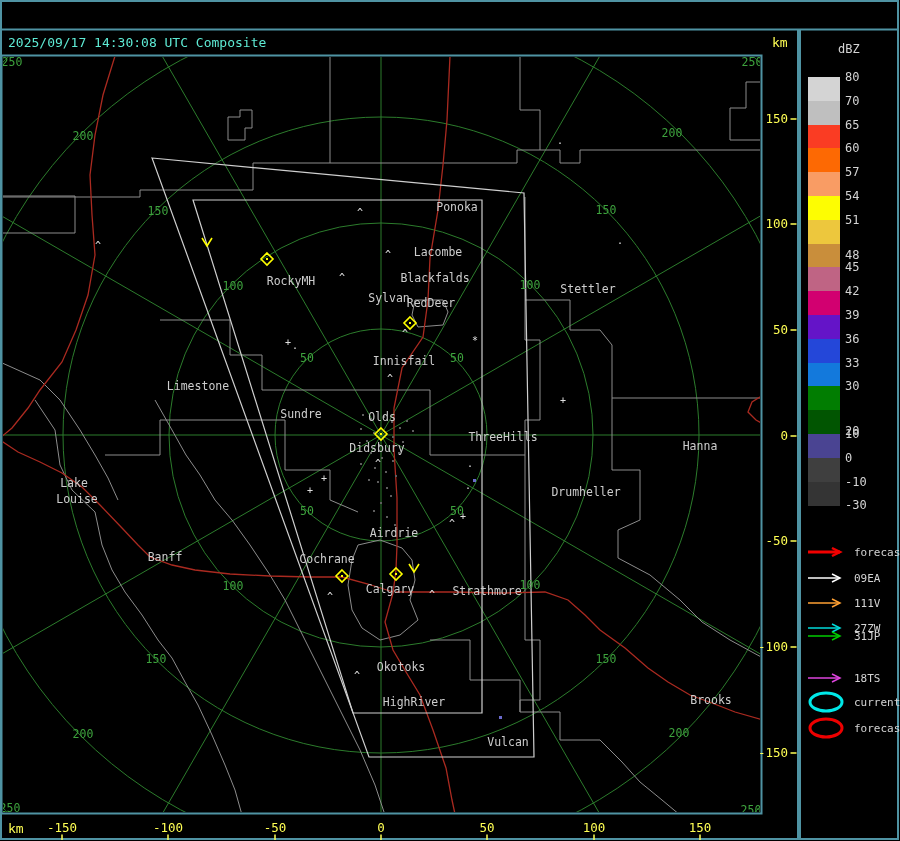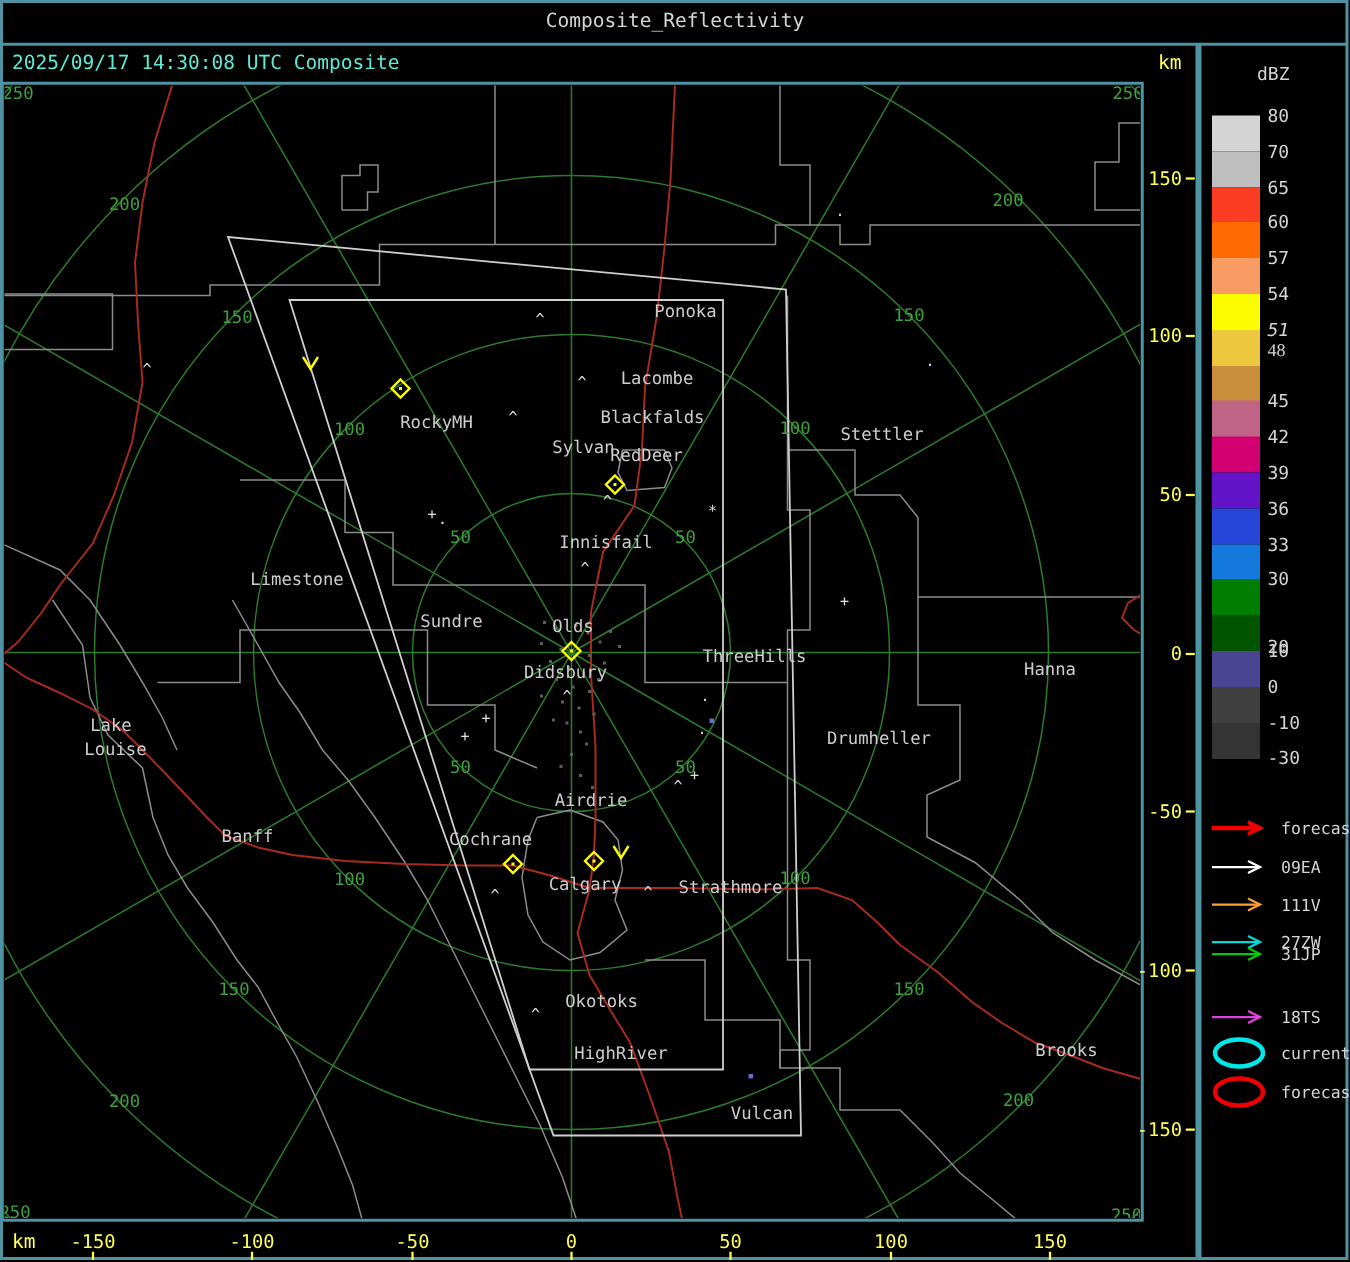--- a/index.html
+++ b/index.html
@@ -214,43 +214,42 @@
       <line x1="790.5" y1="330" x2="796.5" y2="330" stroke="#ffff54" stroke-width="1.5"></line>
       <text x="788" y="440" fill="#ffff54" font-size="12.5px" text-anchor="end">0</text>
       <line x1="790.5" y1="436" x2="796.5" y2="436" stroke="#ffff54" stroke-width="1.5"></line>
       <text x="788" y="545" fill="#ffff54" font-size="12.5px" text-anchor="end">-50</text>
       <line x1="790.5" y1="541" x2="796.5" y2="541" stroke="#ffff54" stroke-width="1.5"></line>
       <text x="788" y="651" fill="#ffff54" font-size="12.5px" text-anchor="end">-100</text>
       <line x1="790.5" y1="647" x2="796.5" y2="647" stroke="#ffff54" stroke-width="1.5"></line>
       <text x="788" y="757" fill="#ffff54" font-size="12.5px" text-anchor="end">-150</text>
       <line x1="790.5" y1="753" x2="796.5" y2="753" stroke="#ffff54" stroke-width="1.5"></line>
     </svg>
-  <div class="titlebar">Composite_Reflectivity</div>
   <div class="timestamp">2025/09/17 14:30:08 UTC Composite</div>
   <div class="km-top">km</div>
   <div class="km-bottom">km</div>
   <div class="sidebar">
     <div class="dbz">dBZ</div>
     <div id="scale">
         <div class="swatch" style="top: 47px; height: 24.3px; background: rgb(212, 212, 212);"></div>
         <div class="slabel" style="top: 40px;">80</div>
         <div class="swatch" style="top: 70.8px; height: 24.3px; background: rgb(191, 191, 191);"></div>
         <div class="slabel" style="top: 63.8px;">70</div>
         <div class="swatch" style="top: 94.6px; height: 24.3px; background: rgb(250, 60, 35);"></div>
         <div class="slabel" style="top: 87.6px;">65</div>
         <div class="swatch" style="top: 118.4px; height: 24.3px; background: rgb(253, 105, 3);"></div>
         <div class="slabel" style="top: 111.4px;">60</div>
         <div class="swatch" style="top: 142.2px; height: 24.3px; background: rgb(249, 156, 100);"></div>
         <div class="slabel" style="top: 135.2px;">57</div>
         <div class="swatch" style="top: 166px; height: 24.3px; background: rgb(253, 253, 2);"></div>
         <div class="slabel" style="top: 159px;">54</div>
         <div class="swatch" style="top: 189.8px; height: 24.3px; background: rgb(237, 199, 61);"></div>
-        <div class="slabel" style="top: 182.8px; font-style: italic;">51</div>
+        <div class="slabel" style="top: 182.8px;">51</div>
         <div class="swatch" style="top: 213.6px; height: 24.3px; background: rgb(201, 142, 59);"></div>
-        <div class="slabel" style="top: 196px; font-family: Liberation Serif, serif;">48</div>
+        <div class="slabel" style="top: 218px;">48</div>
         <div class="swatch" style="top: 237.4px; height: 24.3px; background: rgb(191, 100, 132);"></div>
         <div class="slabel" style="top: 230.4px;">45</div>
         <div class="swatch" style="top: 261.2px; height: 24.3px; background: rgb(210, 0, 112);"></div>
         <div class="slabel" style="top: 254.2px;">42</div>
         <div class="swatch" style="top: 285px; height: 24.3px; background: rgb(100, 20, 200);"></div>
         <div class="slabel" style="top: 278px;">39</div>
         <div class="swatch" style="top: 308.8px; height: 24.3px; background: rgb(36, 71, 217);"></div>
         <div class="slabel" style="top: 301.8px;">36</div>
         <div class="swatch" style="top: 332.6px; height: 24.3px; background: rgb(19, 121, 220);"></div>
         <div class="slabel" style="top: 325.6px;">33</div>

